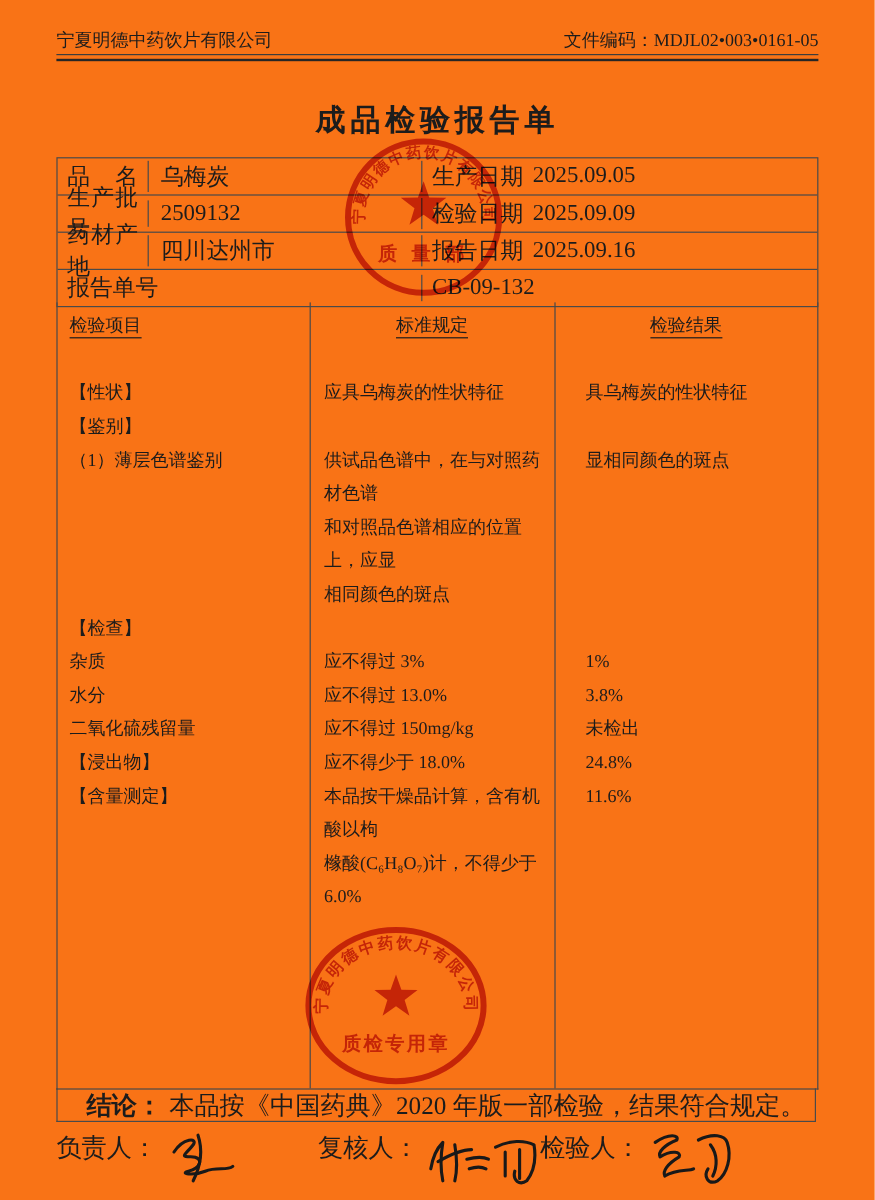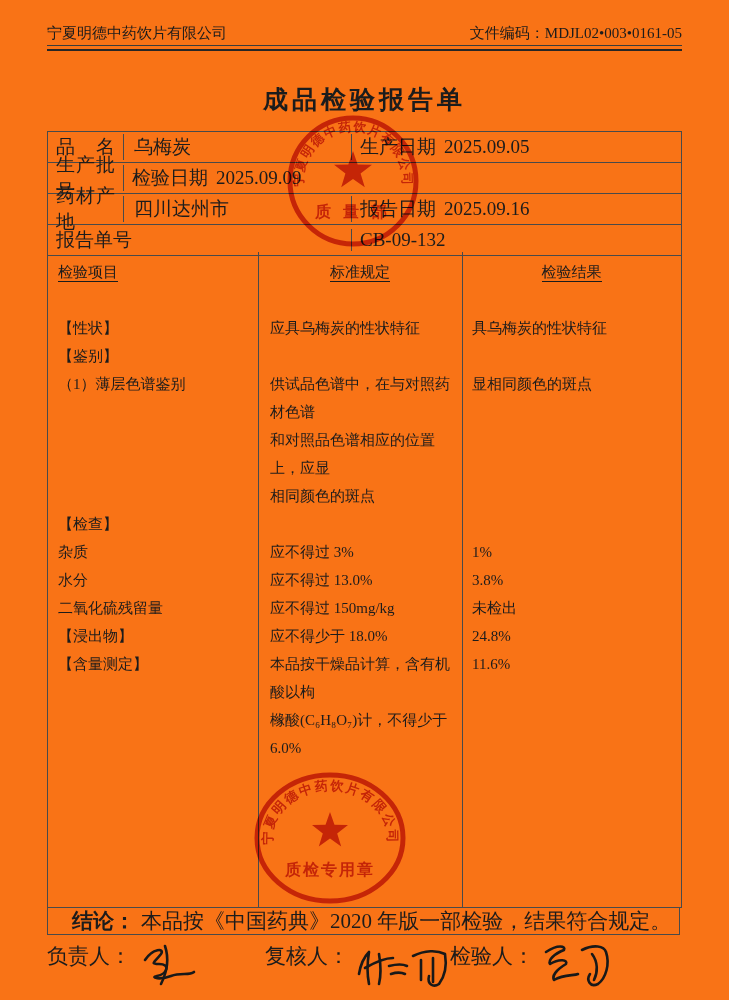--- a/index.html
+++ b/index.html
@@ -28,21 +28,21 @@
   .ic-span{width:303px;padding-left:8px;box-sizing:border-box;}
 
   
   .main{position:absolute;left:47px;top:252px;width:633px;height:655px;
         border:1px solid #4a4a4a;border-top:none;font-size:15px;line-height:28px;}
   .vline{position:absolute;top:0;bottom:0;width:1px;background:#4a4a4a;}
   .v1{left:210px;} .v2{left:414px;}
   .mrow{display:flex;}
   .c1{width:210px;padding-left:10px;box-sizing:border-box;}
   .c2{width:204px;padding-left:12px;box-sizing:border-box;}
-  .c3{flex:1;padding-left:10px;box-sizing:border-box;}
+  .c3{flex:1;padding-left:26px;box-sizing:border-box;}
   .mhead{padding-top:6px;}
   .mhead .c2,.mhead .c3{text-align:center;padding-left:0;}
   .uline{border-bottom:1px solid #1c1c1c;padding-bottom:1px;}
   .spacer{height:28px;}
   .std{white-space:pre-line;}
 
   
   .concl{position:absolute;left:47px;top:907px;width:633px;height:28px;
          border:1px solid #4a4a4a;border-top:none;display:flex;align-items:center;
          font-size:21px;padding-left:24px;box-sizing:border-box;}
@@ -80,20 +80,21 @@
     <div class="irow">
       <div class="ic-label">品名</div>
       <div class="ic-val">乌梅炭</div>
       <div class="ic-right">
         <span class="ic-rlabel">生产日期</span>
         <span>2025.09.05</span>
       </div>
     </div>
     <div class="irow">
       <div class="ic-label">生产批号</div>
+      <div class="ic-val">2509132</div>
       <div class="ic-right">
         <span class="ic-rlabel">检验日期</span>
         <span>2025.09.09</span>
       </div>
     </div>
     <div class="irow">
       <div class="ic-label">药材产地</div>
       <div class="ic-val">四川达州市</div>
       <div class="ic-right">
         <span class="ic-rlabel">报告日期</span>

